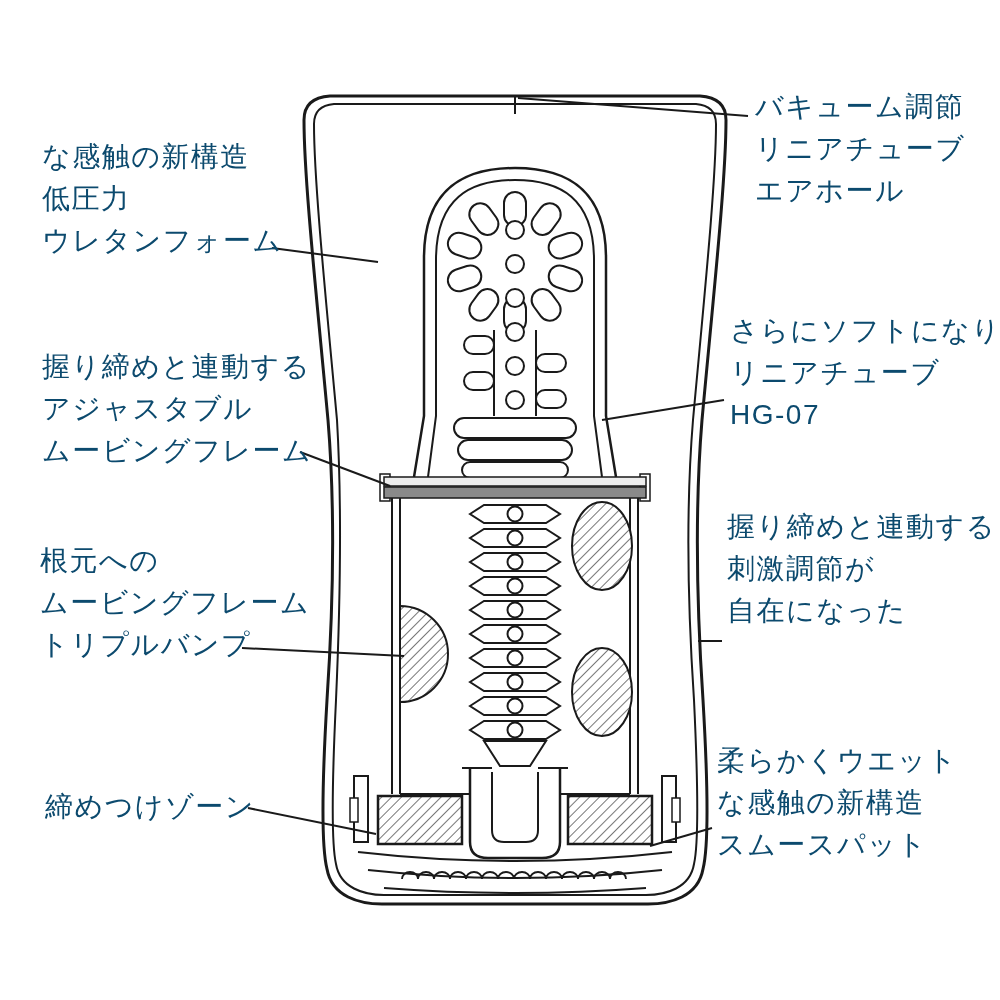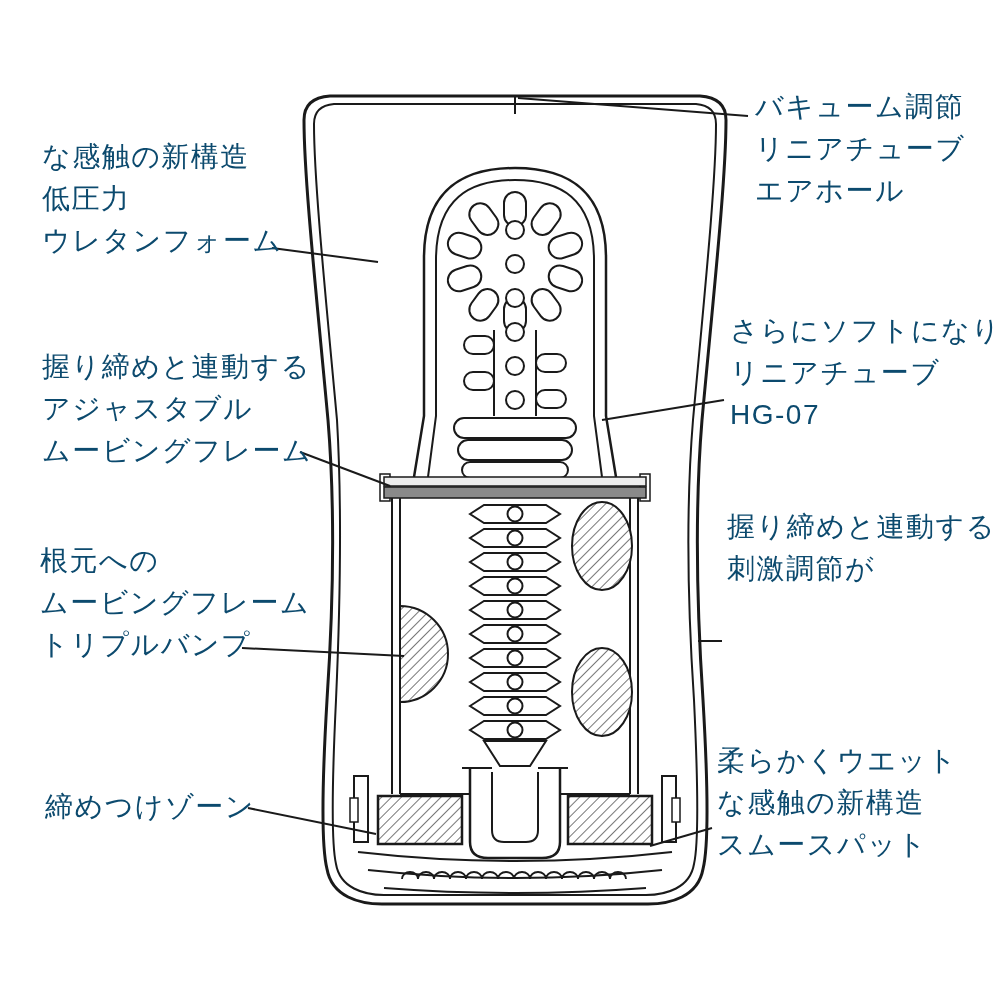--- a/index.html
+++ b/index.html
@@ -187,20 +187,21 @@
 
   <div class="label" style="left:730px;top:310px">
     <div>さらにソフトになり</div>
     <div>リニアチューブ</div>
     <div>HG-07</div>
   </div>
 
   <div class="label" style="left:727px;top:506px">
     <div>握り締めと連動する</div>
     <div>刺激調節が</div>
+    <div>自在になった</div>
   </div>
 
   <div class="label" style="left:717px;top:740px">
     <div>柔らかくウエット</div>
     <div>な感触の新構造</div>
     <div>スムースパット</div>
   </div>
 
 </div>
 

